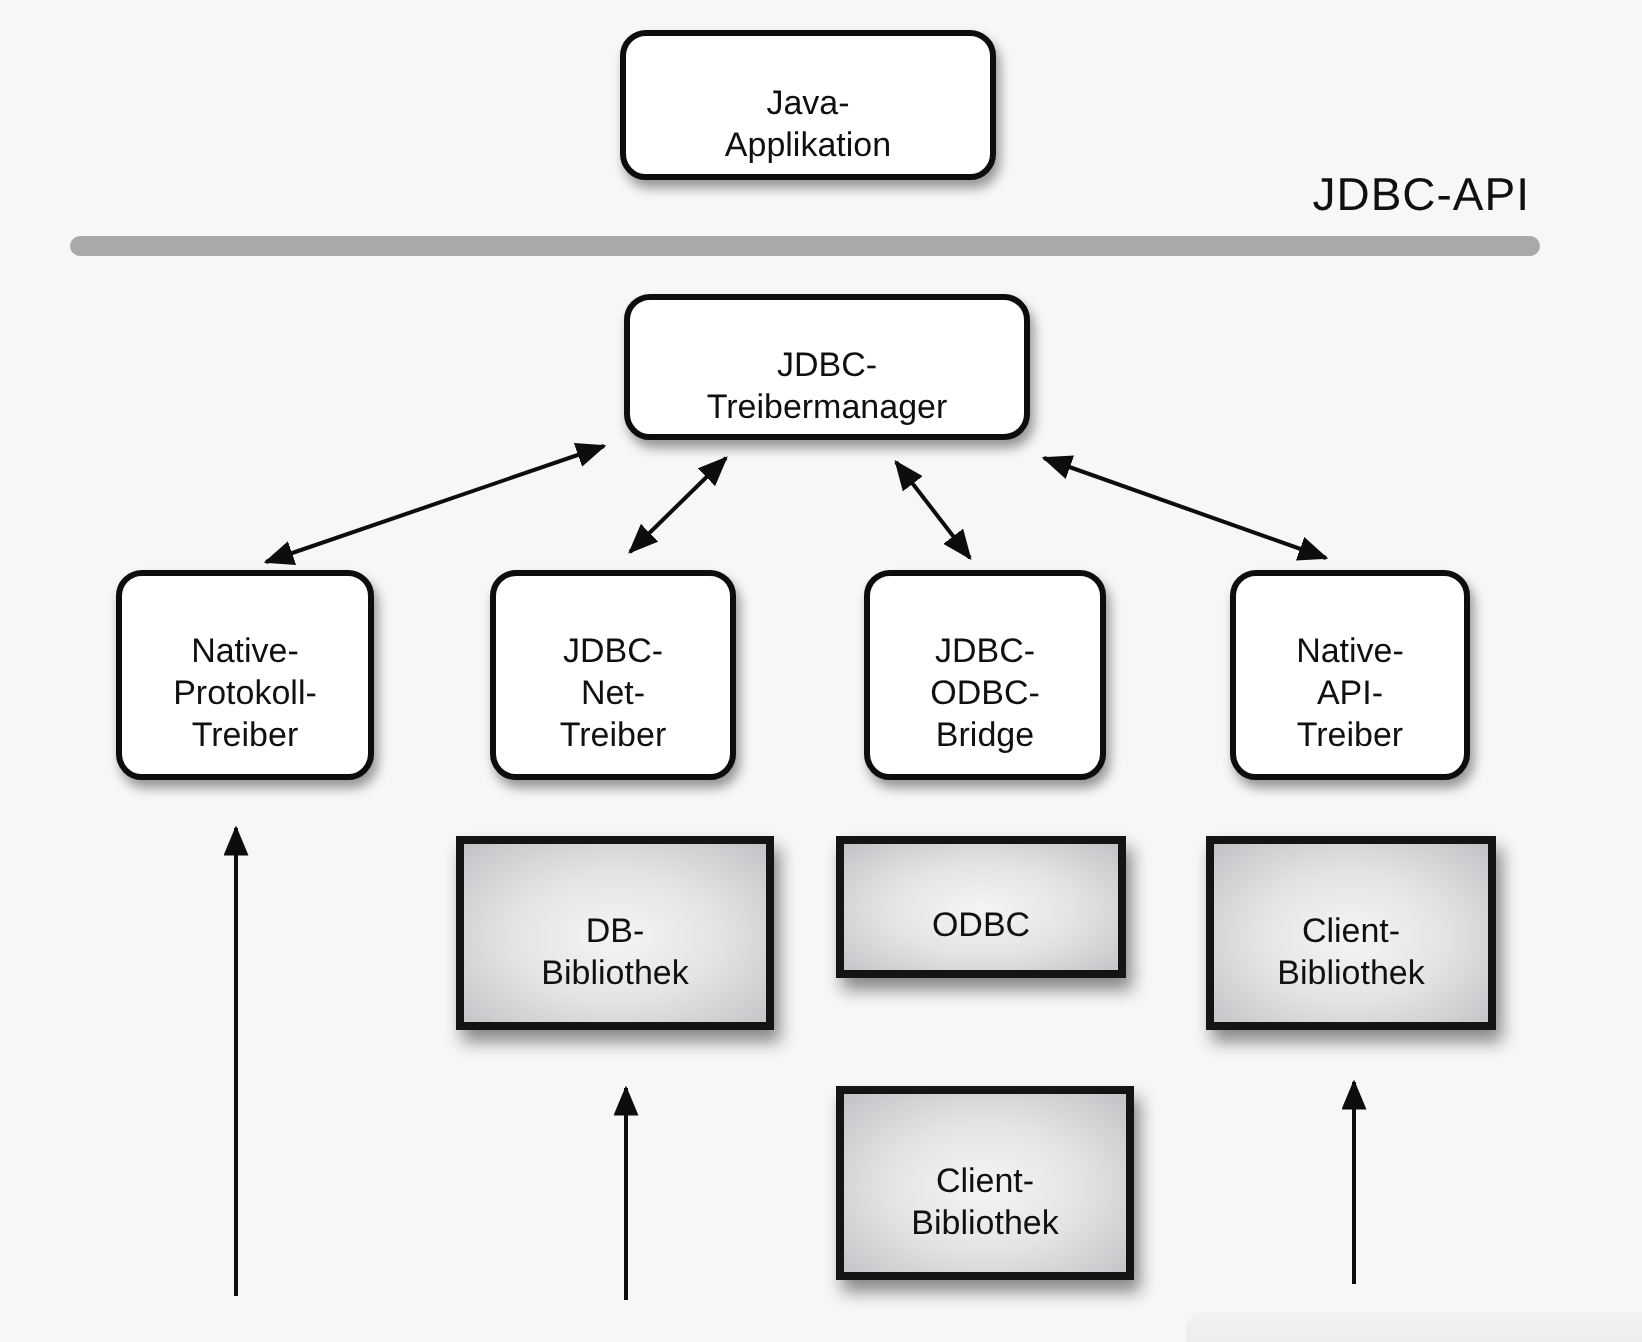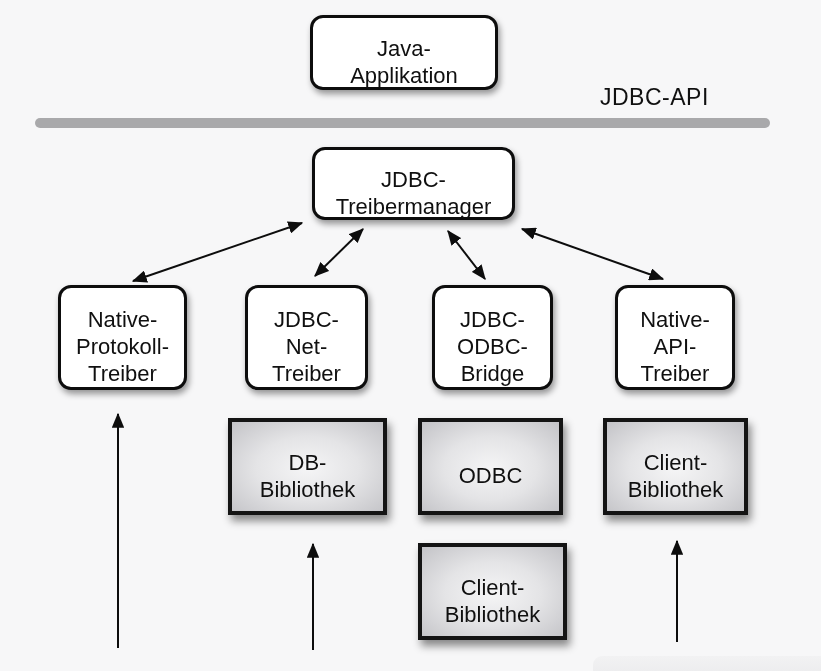--- a/index.html
+++ b/index.html
@@ -31,21 +31,21 @@
   .node {
     position: absolute;
     display: flex;
     align-items: center;
     justify-content: center;
     text-align: center;
     z-index: 2;
   }
   .lbl {
     white-space: pre-line;
-    font-size: 22px;
+    font-size: 17px;
     line-height: 1.22;
     color: var(--text);
     margin-top: 20px;
   }
   .round {
     background: var(--white-box-fill);
     border: 3.5px solid var(--box-border);
     border-radius: 13px;
     box-shadow: 2px 4px 6px rgba(0,0,0,0.40);
   }
@@ -58,36 +58,36 @@
   }
   
   .n-app     { left: 310px; top: 15px;  width: 188px; height: 75px; }
   .n-mgr     { left: 312px; top: 147px; width: 203px; height: 73px; }
   .n-proto   { left: 58px;  top: 285px; width: 129px; height: 105px; }
   .n-net     { left: 245px; top: 285px; width: 123px; height: 105px; }
   .n-bridge  { left: 432px; top: 285px; width: 121px; height: 105px; }
   .n-napi    { left: 615px; top: 285px; width: 120px; height: 105px; }
   
   .n-mw      { left: 228px; top: 418px; width: 159px; height: 97px; }
-  .n-odbc    { left: 418px; top: 418px; width: 145px; height: 97px; }
+  .n-odbc    { left: 418px; top: 418px; width: 145px; height: 71px; }
   .n-clibr   { left: 603px; top: 418px; width: 145px; height: 97px; }
   .n-clibm   { left: 418px; top: 543px; width: 149px; height: 97px; }
   .divider {
     position: absolute;
     left: 35px; top: 118px;
     width: 735px; height: 10px;
     border-radius: 5px;
     background: var(--divider-bar);
     z-index: 2;
   }
   .api-label {
     position: absolute;
     left: 600px; top: 84px;
     width: 165px;
-    text-align: left;
+    text-align: right;
     font-size: 23px;
     letter-spacing: 0.5px;
     color: var(--text);
     z-index: 2;
   }
   .cutoff {
     position: absolute;
     left: 593px; top: 656px;
     width: 240px; height: 18px;
     border-radius: 9px 9px 0 0;

